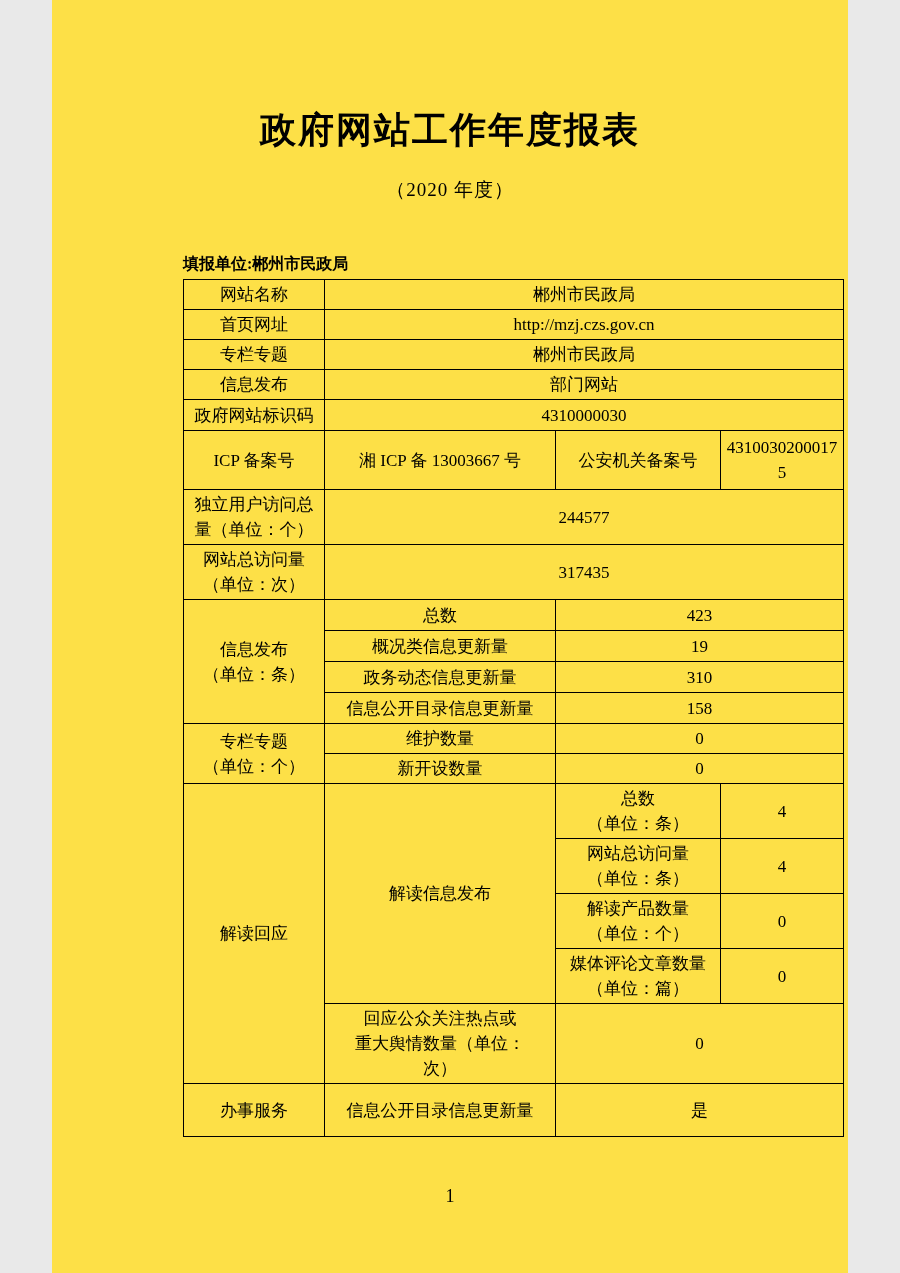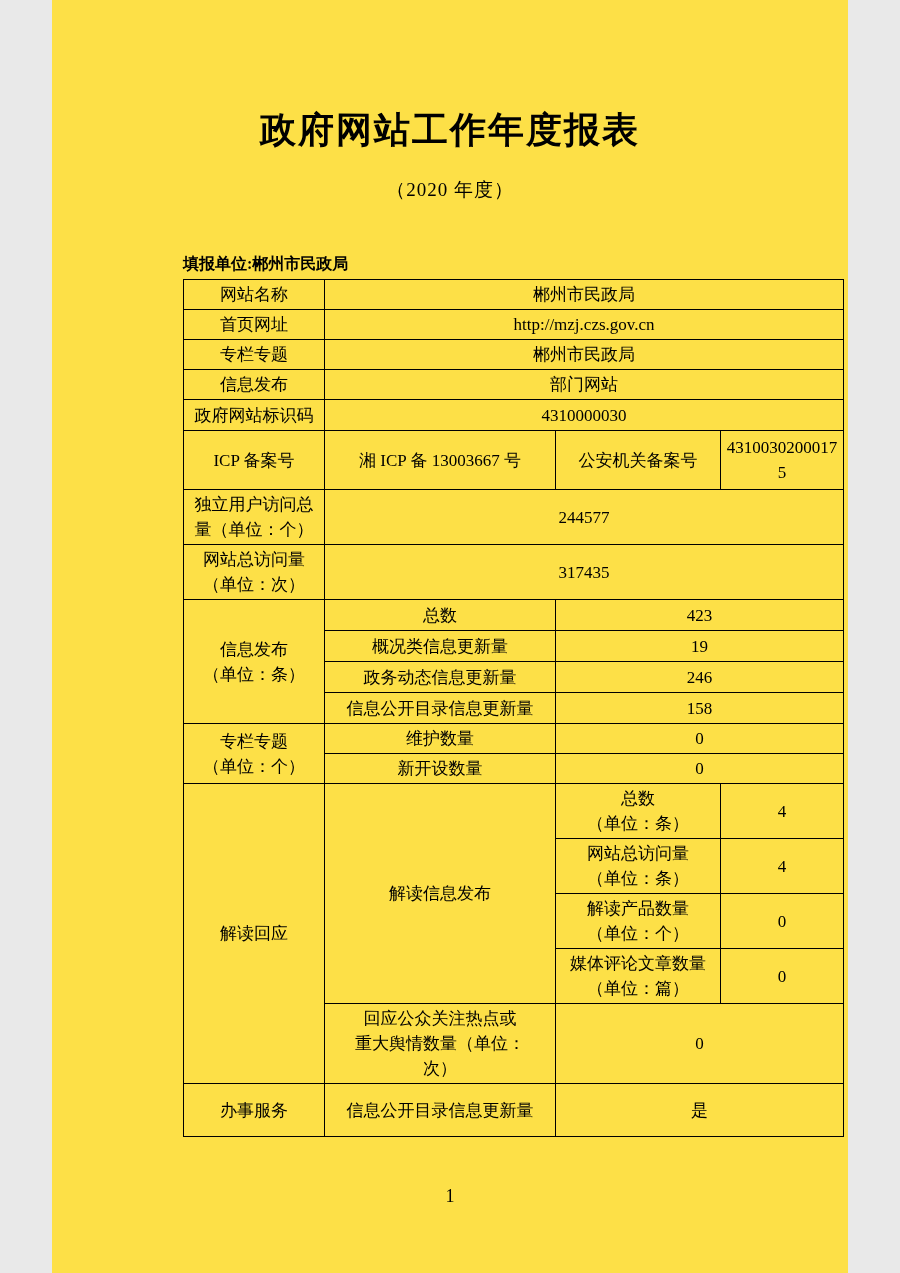--- a/index.html
+++ b/index.html
@@ -131,21 +131,21 @@
 （单位：条）</td>
       <td>总数</td>
       <td colspan="2">423</td>
     </tr>
     <tr class="h31">
       <td>概况类信息更新量</td>
       <td colspan="2">19</td>
     </tr>
     <tr class="h31">
       <td>政务动态信息更新量</td>
-      <td colspan="2">246</td>
+      <td colspan="2">310</td>
     </tr>
     <tr class="h31">
       <td>信息公开目录信息更新量</td>
       <td colspan="2">158</td>
     </tr>
 
     <tr class="h30">
       <td rowspan="2">专栏专题
 （单位：个）</td>
       <td>维护数量</td>

